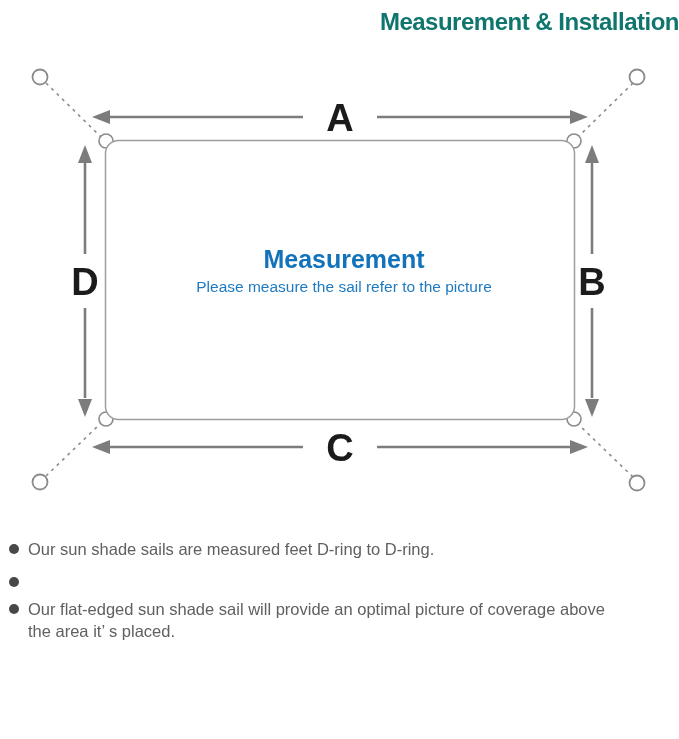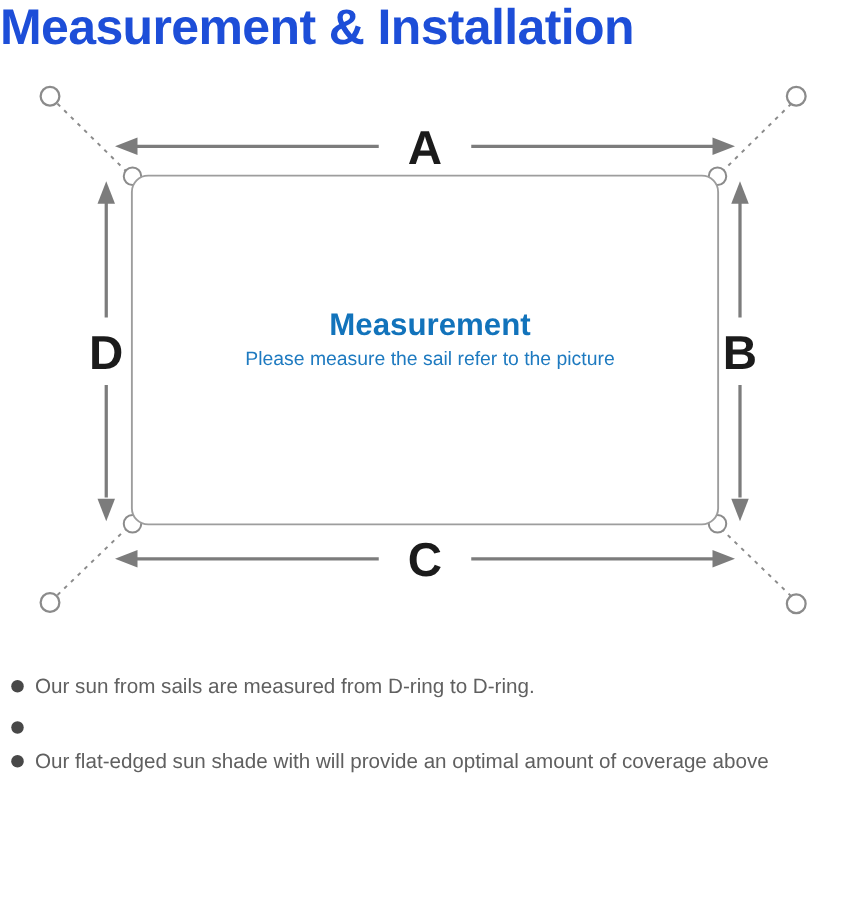--- a/index.html
+++ b/index.html
@@ -3,22 +3,22 @@
 <meta charset="utf-8">
 <style>
   html, body { margin:0; padding:0; background:#ffffff; }
   body { font-family:"Liberation Sans", sans-serif; }
   .canvas {
     position:relative; width:679px; height:739px; background:#ffffff;
     overflow:hidden; margin:0 auto;
   }
   .page-title {
     position:absolute; top:0; left:0; right:0; margin:0;
-    text-align:left; font-size:40px; font-weight:700;
-    letter-spacing:-0.5px; color:#1d4ed8; line-height:44px;
+    text-align:right; font-size:24px; font-weight:700;
+    letter-spacing:-0.5px; color:#0f766e; line-height:44px;
   }
   .diagram { position:absolute; left:0; top:0; }
   .diagram text { font-family:"Liberation Sans", sans-serif; }
   .dim-label { font-size:38px; font-weight:700; }
   .center-heading { font-size:25px; font-weight:700; }
   .center-subtitle { font-size:15.5px; font-weight:400; }
   .notes {
     position:absolute; top:538px; left:0; right:0;
     margin:0; padding:0 8px 0 9px; list-style:none;
   }
@@ -90,27 +90,28 @@
     <text class="dim-label" x="85" y="295" text-anchor="middle" fill="#1b1b1b">D</text>
 
     <text class="center-heading" x="344" y="268" text-anchor="middle" fill="#1273bb">Measurement</text>
     <text class="center-subtitle" x="344" y="292" text-anchor="middle" fill="#1e7ac0">Please measure the sail refer to the picture</text>
   </svg>
 
   <ul class="notes">
     <li class="note-item">
       <span class="bullet-dot"></span>
       <div class="note-text">
-        <div class="note-line">Our sun from sails are measured from D-ring to D-ring.</div>
+        <div class="note-line">Our sun shade sails are measured feet D-ring to D-ring.</div>
       </div>
     </li>
     <li class="note-item">
       <span class="bullet-dot"></span>
     </li>
     <li class="note-item">
       <span class="bullet-dot"></span>
       <div class="note-text">
-        <div class="note-line">Our flat-edged sun shade with will provide an optimal amount of coverage above</div>
+        <div class="note-line">Our flat-edged sun shade sail will provide an optimal picture of coverage above</div>
+        <div class="note-line">the area it’ s placed.</div>
       </div>
     </li>
   </ul>
 
 </div>
 
 </body></html>

